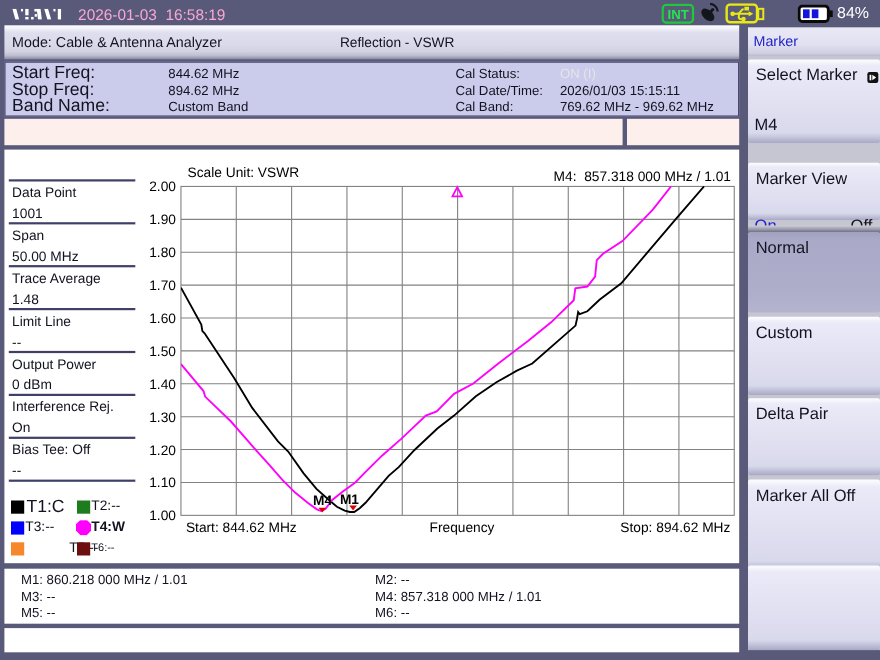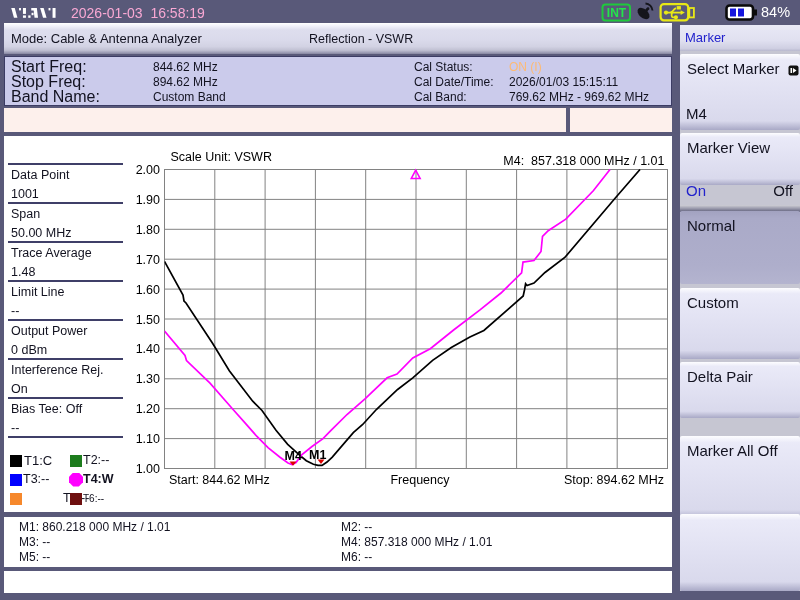--- a/index.html
+++ b/index.html
@@ -67,21 +67,21 @@
 <div class="abs" style="left:761px;top:3px;font-size:14.5px;line-height:18px;color:#fff;">84%</div>
 
 <div class="panel" style="top:23px;height:31px;background:linear-gradient(180deg,#ffffff 0%,#f2f2fa 9%,#dedeee 22%,#dadaeb 55%,#d2d2e3 76%,#c0c0d2 88%,#9090aa 98%,#808098 100%);"></div>
 <div class="abs" style="left:11px;top:31px;font-size:13px;">Mode: Cable &amp; Antenna Analyzer</div>
 <div class="abs" style="left:309px;top:31.5px;font-size:12.5px;">Reflection - VSWR</div>
 
 <div class="panel" style="top:56px;height:50px;background:#cbcbeb;border:1px solid #3c3c64;"></div>
 <div class="abs" style="left:11px;top:60px;font-size:16px;line-height:14.8px;">Start Freq:<br>Stop Freq:<br>Band Name:</div>
 <div class="abs" style="left:110px;top:60px;font-size:12px;line-height:14.8px;margin-left:43px;">844.62 MHz<br>894.62 MHz<br>Custom Band</div>
 <div class="abs" style="left:414px;top:60px;font-size:12px;line-height:14.8px;">Cal Status:<br>Cal Date/Time:<br>Cal Band:</div>
-<div class="abs" style="left:509px;top:60px;font-size:12px;line-height:14.8px;"><span style="color:#fdba74;">ON (I)</span><br>2026/01/03 15:15:11<br>769.62 MHz - 969.62 MHz</div>
+<div class="abs" style="left:509px;top:60px;font-size:12px;line-height:14.8px;"><span style="color:#e5e5e5;">ON (I)</span><br>2026/01/03 15:15:11<br>769.62 MHz - 969.62 MHz</div>
 
 <div class="abs" style="left:4px;top:108px;width:562px;height:24px;background:#fdf0ec;"></div>
 <div class="abs" style="left:570px;top:108px;width:102px;height:24px;background:#fdf0ec;"></div>
 
 <div class="panel" style="top:136px;height:376px;background:#ffffff;"></div>
 
 <div class="abs" style="left:8px;top:163px;width:115px;height:2px;background:#3f3f68;"></div>
 <div class="abs" style="left:8px;top:202px;width:115px;height:2px;background:#3f3f68;"></div>
 <div class="abs" style="left:8px;top:241px;width:115px;height:2px;background:#3f3f68;"></div>
 <div class="abs" style="left:8px;top:280px;width:115px;height:2px;background:#3f3f68;"></div>
@@ -92,21 +92,21 @@
 
 <div class="abs" style="left:11px;top:166px;font-size:12.5px;line-height:18.6px;">Data Point<br>1001</div>
 <div class="abs" style="left:11px;top:205px;font-size:12.5px;line-height:18.6px;">Span<br>50.00 MHz</div>
 <div class="abs" style="left:11px;top:244px;font-size:12.5px;line-height:18.6px;">Trace Average<br>1.48</div>
 <div class="abs" style="left:11px;top:283px;font-size:12.5px;line-height:18.6px;">Limit Line<br>--</div>
 <div class="abs" style="left:11px;top:322px;font-size:12.5px;line-height:18.6px;">Output Power<br>0 dBm</div>
 <div class="abs" style="left:11px;top:361px;font-size:12.5px;line-height:18.6px;">Interference Rej.<br>On</div>
 <div class="abs" style="left:11px;top:400px;font-size:12.5px;line-height:18.6px;">Bias Tee: Off<br>--</div>
 
 <div class="abs" style="left:10px;top:455px;width:12px;height:12px;background:#000;"></div>
-<div class="abs" style="left:24px;top:454px;font-size:13px;line-height:13px;">T1:C</div>
+<div class="abs" style="left:24px;top:454px;font-size:16px;line-height:13px;">T1:C</div>
 <div class="abs" style="left:70px;top:455px;width:12px;height:12px;background:#1d7c1d;"></div>
 <div class="abs" style="left:83px;top:454px;font-size:12.5px;line-height:13px;">T2:--</div>
 <div class="abs" style="left:10px;top:474px;width:12px;height:12px;background:#0000ff;"></div>
 <div class="abs" style="left:23px;top:473px;font-size:12.5px;line-height:13px;">T3:--</div>
 <div class="abs" style="left:69px;top:472.5px;width:14px;height:14px;background:#ff00ff;clip-path:polygon(30% 0,70% 0,100% 30%,100% 70%,70% 100%,30% 100%,0 70%,0 30%);"></div>
 <div class="abs" style="left:83px;top:473px;font-size:12.5px;line-height:13px;font-weight:bold;">T4:W</div>
 <div class="abs" style="left:10px;top:493px;width:12px;height:12px;background:#f6882c;"></div>
 <div class="abs" style="left:23px;top:492px;font-size:12.5px;line-height:13px;padding-left:40px;">T5:--</div>
 <div class="abs" style="left:70px;top:493px;width:12px;height:12px;background:#6e0f0f;"></div>
 <div class="abs" style="left:83px;top:492px;font-size:10px;line-height:13px;text-align:center;">T6:--</div>
@@ -190,31 +190,31 @@
 
 <div class="btn" style="top:54px;height:76px;">
   <span class="t1">Select Marker</span>
   <span class="abs" style="left:6px;top:51px;">M4</span>
   <svg class="abs" style="left:108px;top:11px" width="11" height="11">
     <rect x="0.5" y="0.5" width="10" height="10" rx="2" fill="#111"></rect>
     <rect x="2.5" y="3" width="1.6" height="5" fill="#fff"></rect>
     <path d="M5,3 L8.5,5.5 L5,8 Z" fill="#fff"></path>
   </svg>
 </div>
-<div class="btn" style="top:133px;height:52px;">
+<div class="btn" style="top:148px;height:52px;">
   <span class="t1">Marker View</span>
   <span class="abs" style="left:6px;top:49px;color:#2222cc;">On</span>
   <span class="abs" style="right:7px;top:49px;">Off</span>
 </div>
 <div class="abs" style="left:680px;top:205px;width:120px;height:7px;background:linear-gradient(180deg,#cfcfd6 0%,#9a9aac 50%,#5e5e7a 100%);"></div>
 <div class="btn btnsel" style="top:211px;height:73px;">
   <span class="t1">Normal</span>
 </div>
 <div class="btn" style="top:288px;height:71px;">
   <span class="t1">Custom</span>
 </div>
-<div class="btn" style="top:362px;height:56px;text-align:right;">
+<div class="btn" style="top:362px;height:70px;text-align:right;">
   <span class="t1">Delta Pair</span>
 </div>
 <div class="btn" style="top:436px;height:84px;">
   <span class="t1">Marker All Off</span>
 </div>
 <div class="btn" style="top:514px;height:77px;"></div>
 
 </body></html>

